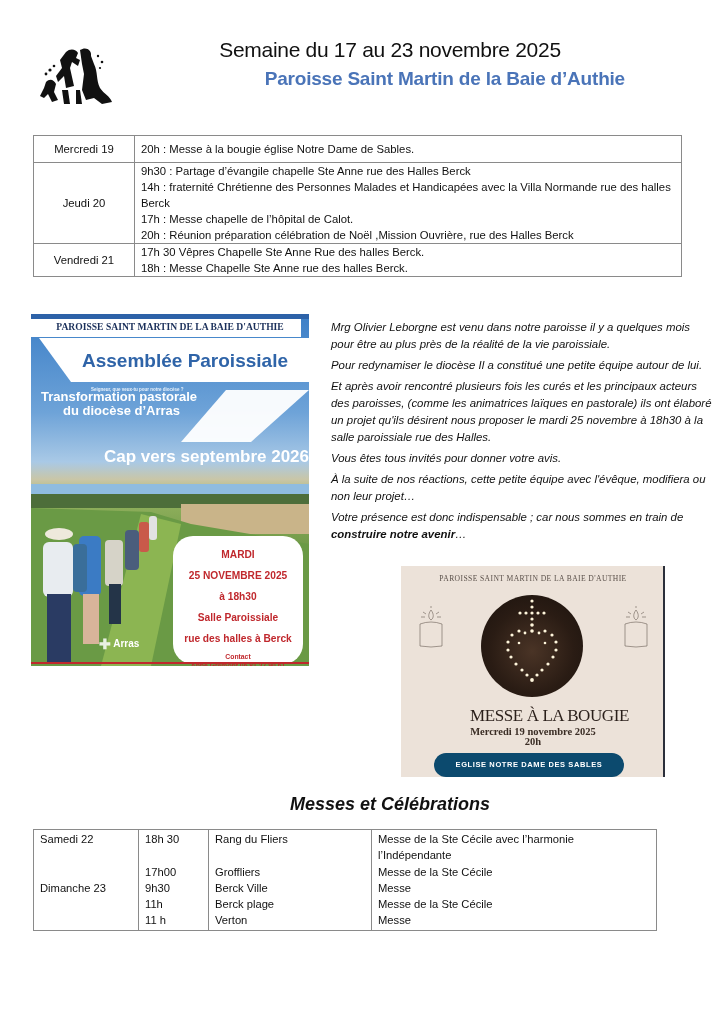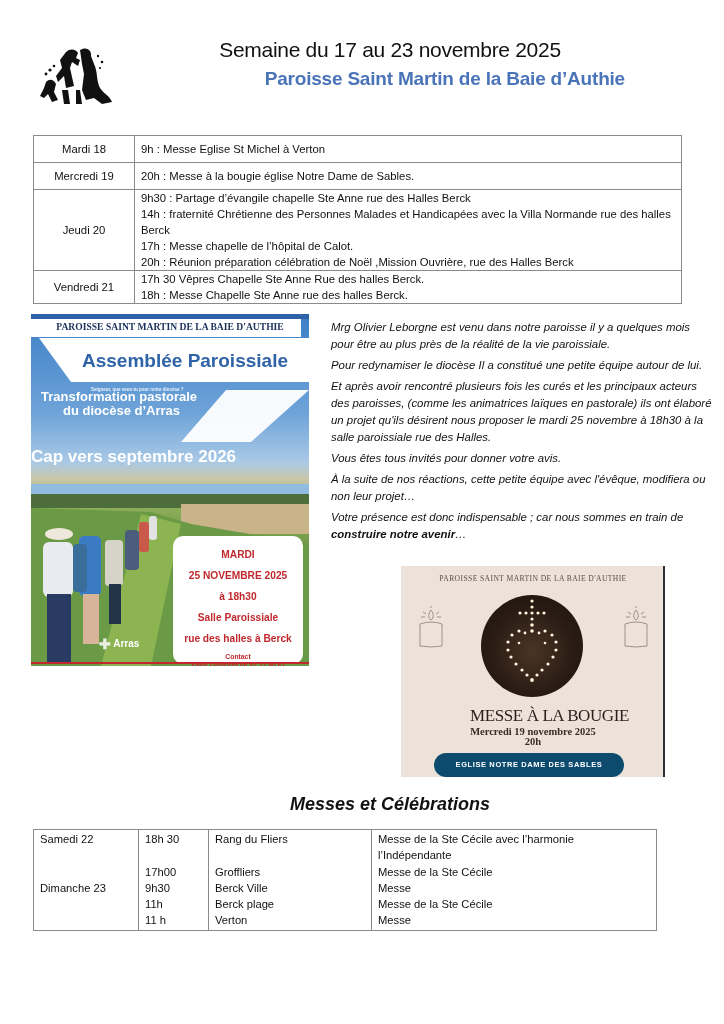--- a/index.html
+++ b/index.html
@@ -23,23 +23,23 @@
   #poster1 { left:31px; top:314px; width:278px; height:352px; overflow:hidden;
     background:linear-gradient(180deg,#3c7fc7 0%,#6ea3d8 28%,#a9c9e6 42%,#c9c6a7 47%,#8cad5a 55%,#5a8a3a 75%,#3e6b2b 100%); }
   #p1-topbar { left:0; top:0; width:278px; height:5px; background:#2d62a8; }
   #p1-band { left:0; top:5px; width:270px; height:18px; background:#fff; }
   #p1-band-txt { left:0; top:7px; width:278px; text-align:center; font-family:"Liberation Serif", serif; font-weight:bold; font-size:9.6px; color:#1a2f5a; }
   #p1-white1 { left:0; top:22px; width:278px; height:54px; }
   #p1-title { left:0; top:36px; width:278px; text-align:center; font-size:19px; font-weight:bold; color:#2f64a8; padding-left:30px; box-sizing:border-box; }
   #p1-tagline { left:60px; top:73px; font-size:4.5px; color:#e9f2fb; font-weight:bold; }
   #p1-transf { left:10px; top:76px; font-size:13px; font-weight:bold; color:#fff; line-height:14px; }
   #p1-transf .l2 { padding-left:22px; display:block; }
-  #p1-cap { left:0; top:133px; width:278px; text-align:left; font-size:17px; font-weight:bold; color:#fff; }
+  #p1-cap { left:0; top:133px; width:278px; text-align:right; font-size:17px; font-weight:bold; color:#fff; }
   #p1-photo { left:0; top:170px; width:278px; height:182px; }
-  #p1-box { left:142px; top:222px; width:130px; height:128px; background:#fff; border-radius:10px; text-align:center; color:#c0282d; font-weight:bold; }
+  #p1-box { left:142px; top:222px; width:130px; height:128px; background:#fff; border-radius:20px; text-align:center; color:#c0282d; font-weight:bold; }
   #p1-box .ln { display:block; font-size:10.2px; line-height:21px; }
   #p1-box .contact { display:block; font-size:6.8px; line-height:9px; margin-top:3px; }
   #p1-arras { left:68px; top:322px; font-size:10px; color:#fff; font-weight:bold; }
   #p1-redline { left:0; top:348px; width:278px; height:2px; background:#c0282d; }
 
   
   #article { left:327px; top:315px; width:390px; font-size:11.4px; line-height:17px; font-style:italic; color:#111; }
   #article p { margin:4px; }
   #article b { font-style:italic; }
 
@@ -79,26 +79,20 @@
     <path d="M26 44 L32 44 L34 58 L28 58 Z"></path>
     <path d="M40 44 L44 44 L46 58 L40 58 Z"></path>
   </g>
 </svg>
 
 <div id="title-wrap" class="abs">Semaine du 17 au 23 novembre 2025</div>
 <div id="subtitle-wrap" class="abs">Paroisse Saint Martin de la Baie d’Authie</div>
 
 <table id="week-table" class="abs">
   <tbody id="week-body">
-      <tr class="single">
-        <td class="day">Mardi 18</td>
-        <td class="ev">
-          <div>9h :  Messe Eglise St Michel à Verton</div>
-        </td>
-      </tr>
       <tr class="single">
         <td class="day">Mercredi 19</td>
         <td class="ev">
           <div>20h : Messe à la bougie église Notre Dame de Sables.</div>
         </td>
       </tr>
       <tr class="multi">
         <td class="day">Jeudi 20</td>
         <td class="ev">
           <div>9h30 : Partage d’évangile chapelle Ste Anne rue des Halles Berck</div>

